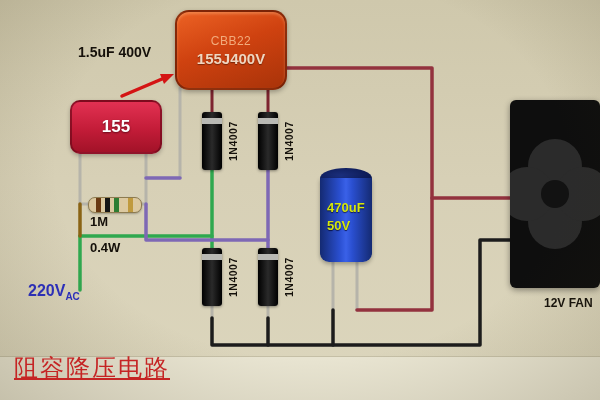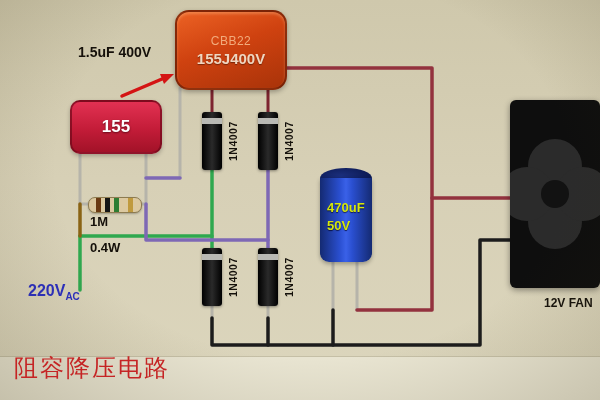--- a/index.html
+++ b/index.html
@@ -59,21 +59,21 @@
   .fan{left:510px;top:100px;width:90px;height:188px;background:#0e0e0e;border-radius:6px;
     box-shadow:0 2px 6px rgba(0,0,0,.4);overflow:hidden;}
 
   
   .cap-value{left:78px;top:44px;font-size:14px;font-weight:bold;}
   .res-val{left:90px;top:214px;font-size:13px;font-weight:bold;}
   .res-pow{left:90px;top:240px;font-size:13px;font-weight:bold;}
   .mains{left:28px;top:282px;font-size:16px;font-weight:bold;color:#2b2fc0;}
   .mains sub{font-size:10px;}
   .fan-label{left:544px;top:296px;font-size:12px;font-weight:bold;color:#16120c;}
-  .title{left:14px;top:352px;font-size:24px;color:#c52424;letter-spacing:2px;z-index:5;}
+  .title{left:14px;top:352px;font-size:24px;color:#c52424;letter-spacing:2px;z-index:5;text-decoration:underline;}
 </style>
 </head>
 <body>
 
 <div class="stage">
 
   <div class="bottom-strip"></div>
 
   <svg class="layer wires" viewBox="0 0 600 400">
     <g fill="none" stroke-linecap="round" stroke-linejoin="round">

